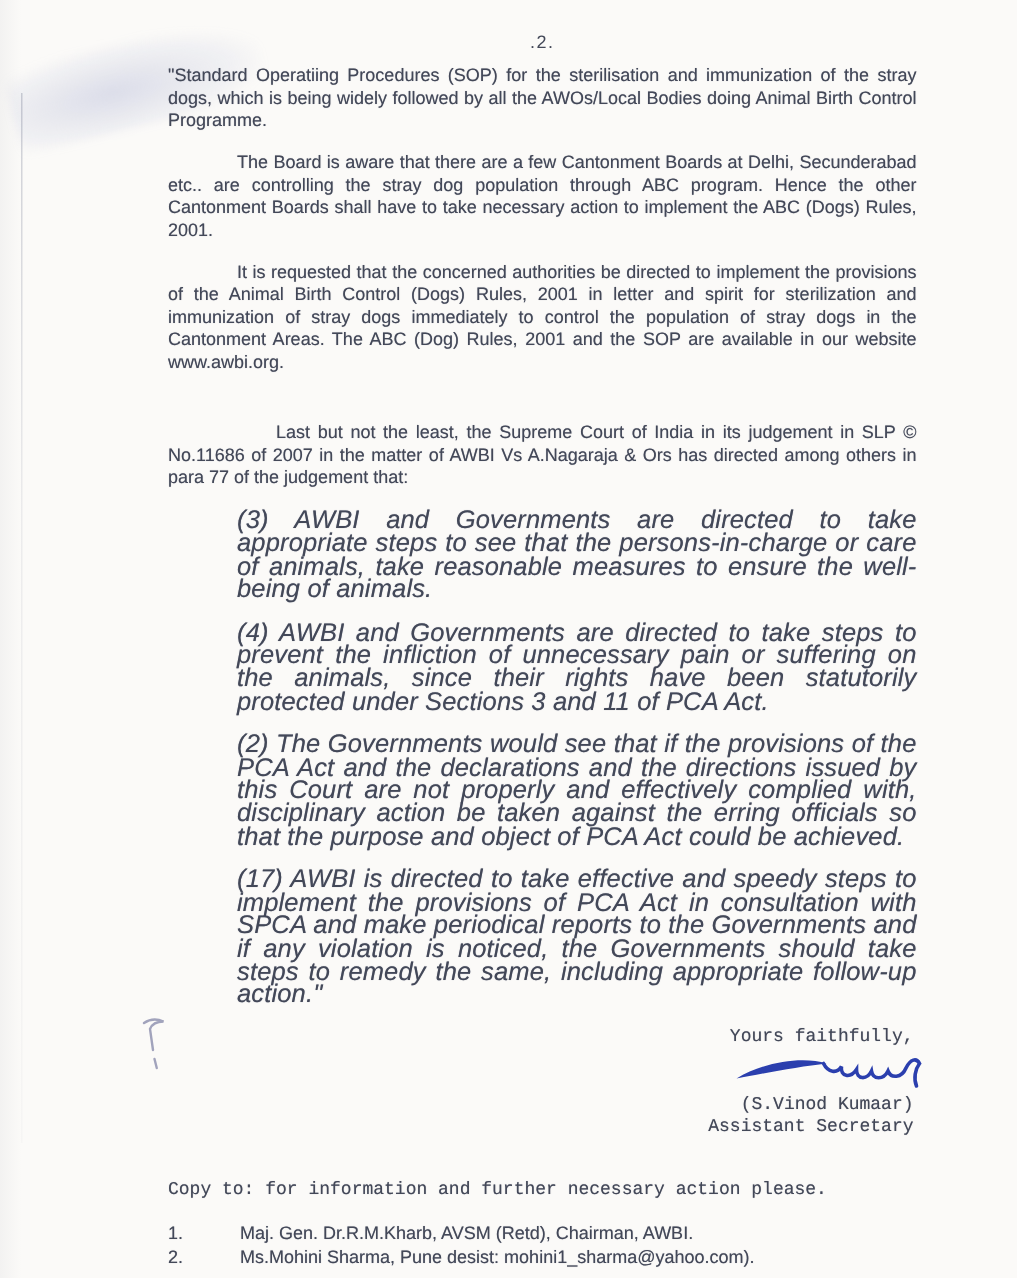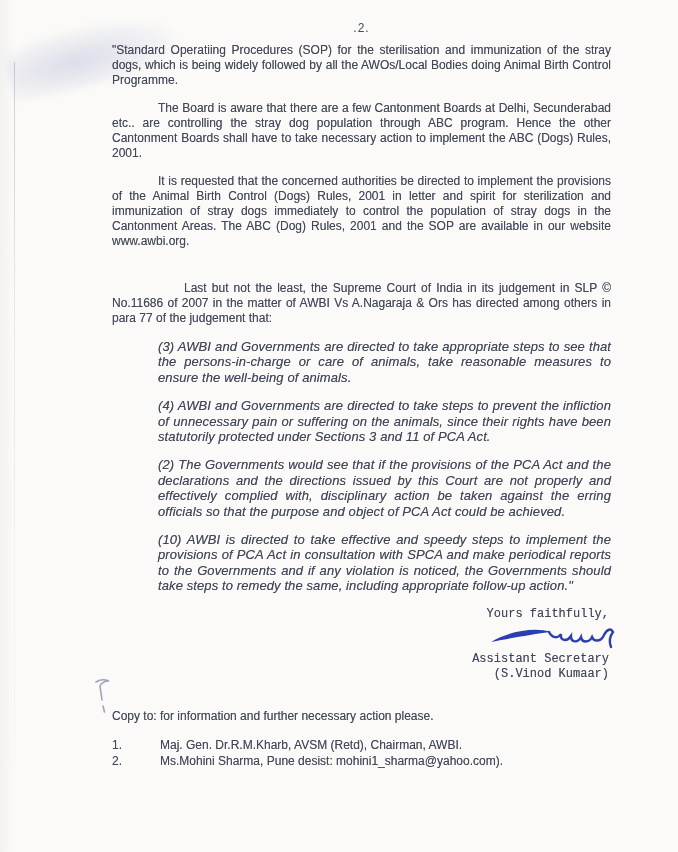--- a/index.html
+++ b/index.html
@@ -61,37 +61,37 @@
     text-align: justify;
     text-shadow: 0 0 0.5px rgba(62,68,90,0.55);
   }
   .content p { margin: 0 0 13px 0; }
   p.indent  { text-indent: 46px; }
   p.indent2 { text-indent: 72px; margin-top: 32px; }
   .link { }
   p.quote {
     margin-left: 46px;
     font-style: italic;
-    font-size: 13px;
+    font-size: 17px;
     letter-spacing: 0.1px;
     line-height: 15.4px;
     text-shadow: 0 0 0.5px rgba(52,58,86,0.6);
   }
   .closing { margin-top: 1px; }
   .signoff {
     margin-top: 10px;
     text-align: right;
     padding-right: 2px;
     line-height: 15px;
     font-family: Liberation Mono, monospace;
   }
   .signature-wrap { height: 28px; margin: 1px 0 1px 0; }
   .signature-wrap svg { display: inline-block; margin-right: -6px; }
   .copyto { margin-top: 27px; text-align: left; }
-  .copyto-heading { margin-bottom: 14px; }
+  .copyto-heading { margin-bottom: 14px; font-family: Liberation Mono, monospace; }
   .copyto-row { display: flex; margin-bottom: 1px; }
   .copyto-num { width: 48px; flex: 0 0 48px; }
   .copyto-text { flex: 1; }
 </style>
 </head>
 <body>
 
 <div class="page">
 
   <div class="smudge-topleft"></div>
@@ -117,33 +117,33 @@
     <p class="indent"><span>It is requested that the concerned authorities be directed to implement the provisions of the Animal Birth Control (Dogs) Rules, 2001 in letter and spirit for sterilization and immunization of stray dogs immediately to control the population of stray dogs in the Cantonment Areas. The ABC (Dog) Rules, 2001 and the SOP are available in our website </span><span class="link">www.awbi.org</span><span>.</span></p>
 
     <p class="indent2">Last but not the least, the Supreme Court of India in its judgement in SLP © No.11686 of 2007 in the matter of AWBI Vs A.Nagaraja &amp; Ors has directed among others in para 77 of the judgement that:</p>
 
     <p class="quote">(3) AWBI and Governments are directed to take appropriate steps to see that the persons-in-charge or care of animals, take reasonable measures to ensure the well-being of animals.</p>
 
     <p class="quote">(4) AWBI and Governments are directed to take steps to prevent the infliction of unnecessary pain or suffering on the animals, since their rights have been statutorily protected under Sections 3 and 11 of PCA Act.</p>
 
     <p class="quote">(2) The Governments would see that if the provisions of the PCA Act and the declarations and the directions issued by this Court are not properly and effectively complied with, disciplinary action be taken against the erring officials so that the purpose and object of PCA Act could be achieved.</p>
 
-    <p class="quote">(10) AWBI is directed to take effective and speedy steps to implement the provisions of PCA Act in consultation with SPCA and make periodical reports to the Governments and if any violation is noticed, the Governments should take steps to remedy the same, including appropriate follow-up action."</p>
+    <p class="quote">(17) AWBI is directed to take effective and speedy steps to implement the provisions of PCA Act in consultation with SPCA and make periodical reports to the Governments and if any violation is noticed, the Governments should take steps to remedy the same, including appropriate follow-up action."</p>
 
 
     <div class="signoff">
       <div>Yours faithfully,</div>
       <div class="signature-wrap">
         <svg width="128" height="30" viewBox="0 0 128 30" fill="none">
           <path d="M4 19 C 22 8 48 4 64 9 C 46 11 20 16 4 19 Z" fill="#2b3fae"></path>
           <path d="M62 9 c 3 6 9 7 12 2 c -1 7 6 8 10 2 c 0 7 7 7 10 1 c 1 6 8 6 11 0 c 2 5 9 5 12 -2 c 3 -6 7 -7 9 -3 c -3 4 -4 10 -2 15" stroke="#2b3fae" stroke-width="2.4" stroke-linecap="round" fill="none"></path>
         </svg>
       </div>
+      <div>(S.Vinod Kumaar)</div>
       <div>Assistant Secretary</div>
-      <div>(S.Vinod Kumaar)</div>
     </div>
 
     <div class="copyto">
       <div class="copyto-heading">Copy to: for information and further necessary action please.</div>
       <div class="copyto-row">
         <span class="copyto-num">1.</span>
         <span class="copyto-text">Maj. Gen. Dr.R.M.Kharb, AVSM (Retd), Chairman, AWBI.</span>
       </div>
       <div class="copyto-row">
         <span class="copyto-num">2.</span>

